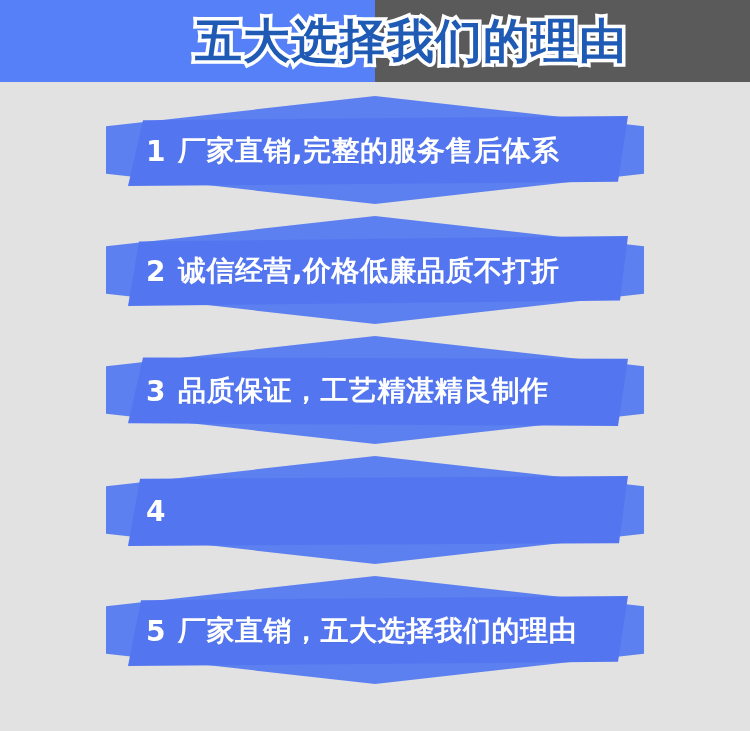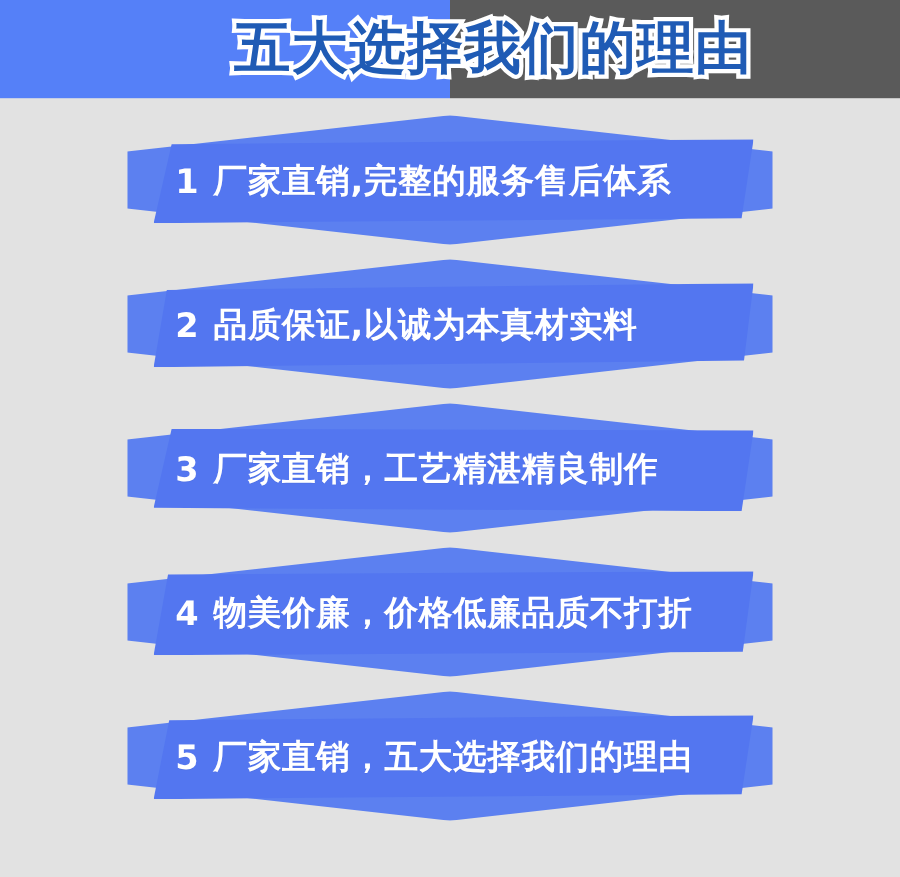--- a/index.html
+++ b/index.html
@@ -148,39 +148,38 @@
       <span class="reason-num">1</span>
       <span class="reason-label">厂家直销,完整的服务售后体系</span>
     </div>
   </div>
 
   <div class="reason-row r2">
     <div class="hex-outer"></div>
     <div class="hex-inner"></div>
     <div class="reason-text">
       <span class="reason-num">2</span>
-      <span class="reason-label">品质保证,以诚为本真材实料</span>
+      <span class="reason-label">诚信经营,价格低廉品质不打折</span>
     </div>
   </div>
 
   <div class="reason-row r3">
     <div class="hex-outer"></div>
     <div class="hex-inner"></div>
     <div class="reason-text">
       <span class="reason-num">3</span>
-      <span class="reason-label">厂家直销，工艺精湛精良制作</span>
+      <span class="reason-label">品质保证，工艺精湛精良制作</span>
     </div>
   </div>
 
   <div class="reason-row r4">
     <div class="hex-outer"></div>
     <div class="hex-inner"></div>
     <div class="reason-text">
       <span class="reason-num">4</span>
-      <span class="reason-label">物美价廉，价格低廉品质不打折</span>
     </div>
   </div>
 
   <div class="reason-row r5">
     <div class="hex-outer"></div>
     <div class="hex-inner"></div>
     <div class="reason-text">
       <span class="reason-num">5</span>
       <span class="reason-label">厂家直销，五大选择我们的理由</span>
     </div>

